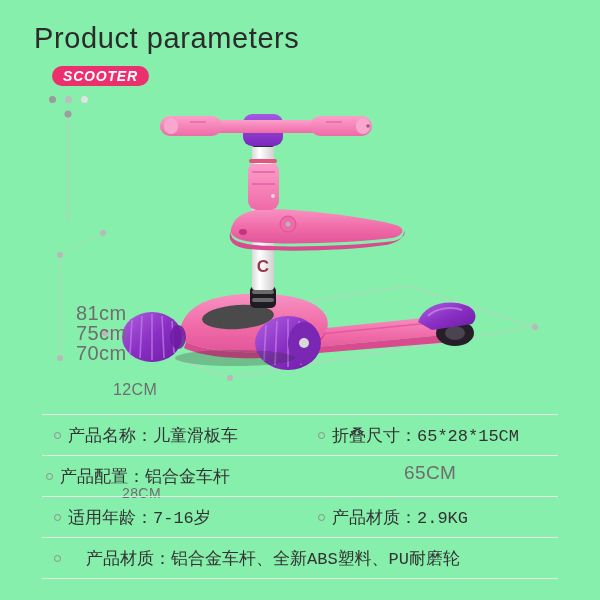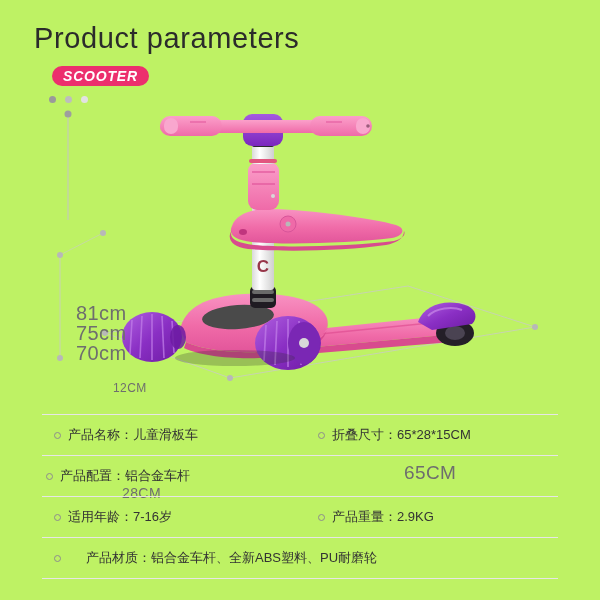--- a/index.html
+++ b/index.html
@@ -12,21 +12,21 @@
     height: 600px;
     font-family: "Liberation Sans", "DejaVu Sans", sans-serif;
     color: #3c3c3c;
     overflow: hidden;
     position: relative;
   }
   .page {
     position: relative;
     width: 600px;
     height: 600px;
-    background: #bef264;
+    background: #86efac;
     text-align: right;
   }
 
   
   .page-title {
     position: absolute;
     left: 34px;
     top: 22px;
     font-size: 29px;
     font-weight: 300;
@@ -89,44 +89,45 @@
     font-size: 15px;
     letter-spacing: 0.4px;
     white-space: nowrap;
   }
   .dim-heights {
     left: 76px;
     top: 203px;
     line-height: 20px;
     font-size: 20px;
   }
-  .dim-12 { left: 113px; top: 281px; font-size: 12px; }
+  .dim-12 { left: 113px; top: 281px; font-size: 16px; }
   .dim-28 { left: 122px; top: 378px; font-size: 14px; margin-top: 7px; }
   .dim-65 { left: 404px; top: 362px; font-size: 19px; }
 
   
   .spec-table {
     position: absolute;
     left: 42px;
     top: 414px;
     width: 516px;
   }
   .spec-row {
     display: flex;
     border-bottom: 1px solid #e6e6e6;
     height: 40px;
     align-items: center;
   }
   .spec-row:first-child { border-top: 1px solid #e6e6e6; }
   .spec-cell {
     display: flex;
     align-items: center;
-    font-size: 13px;
+    font-size: 17px;
     color: #333333;
     white-space: nowrap;
+    font-family: Liberation Mono, monospace;
   }
   .spec-cell.left  { width: 272px; padding-left: 12px; box-sizing: border-box; }
   .spec-cell.right { flex: 1; padding-left: 4px; box-sizing: border-box; }
   .spec-cell.full  { width: 100%; padding-left: 12px; box-sizing: border-box; gap: 18px; }
   .bullet {
     display: inline-block;
     width: 5px;
     height: 5px;
     border: 1px solid #8d8d8d;
     border-radius: 50%;
@@ -321,21 +322,21 @@
       </div>
     </div>
 
     <div class="spec-row">
       <div class="spec-cell left">
         <span class="bullet"></span>
         <span>适用年龄：7-16岁</span>
       </div>
       <div class="spec-cell right">
         <span class="bullet"></span>
-        <span>产品重量：2.9KG</span>
+        <span>产品材质：2.9KG</span>
       </div>
     </div>
 
     <div class="spec-row">
       <div class="spec-cell full">
         <span class="bullet"></span>
         <span>产品材质：铝合金车杆、全新ABS塑料、PU耐磨轮</span>
       </div>
     </div>
 

